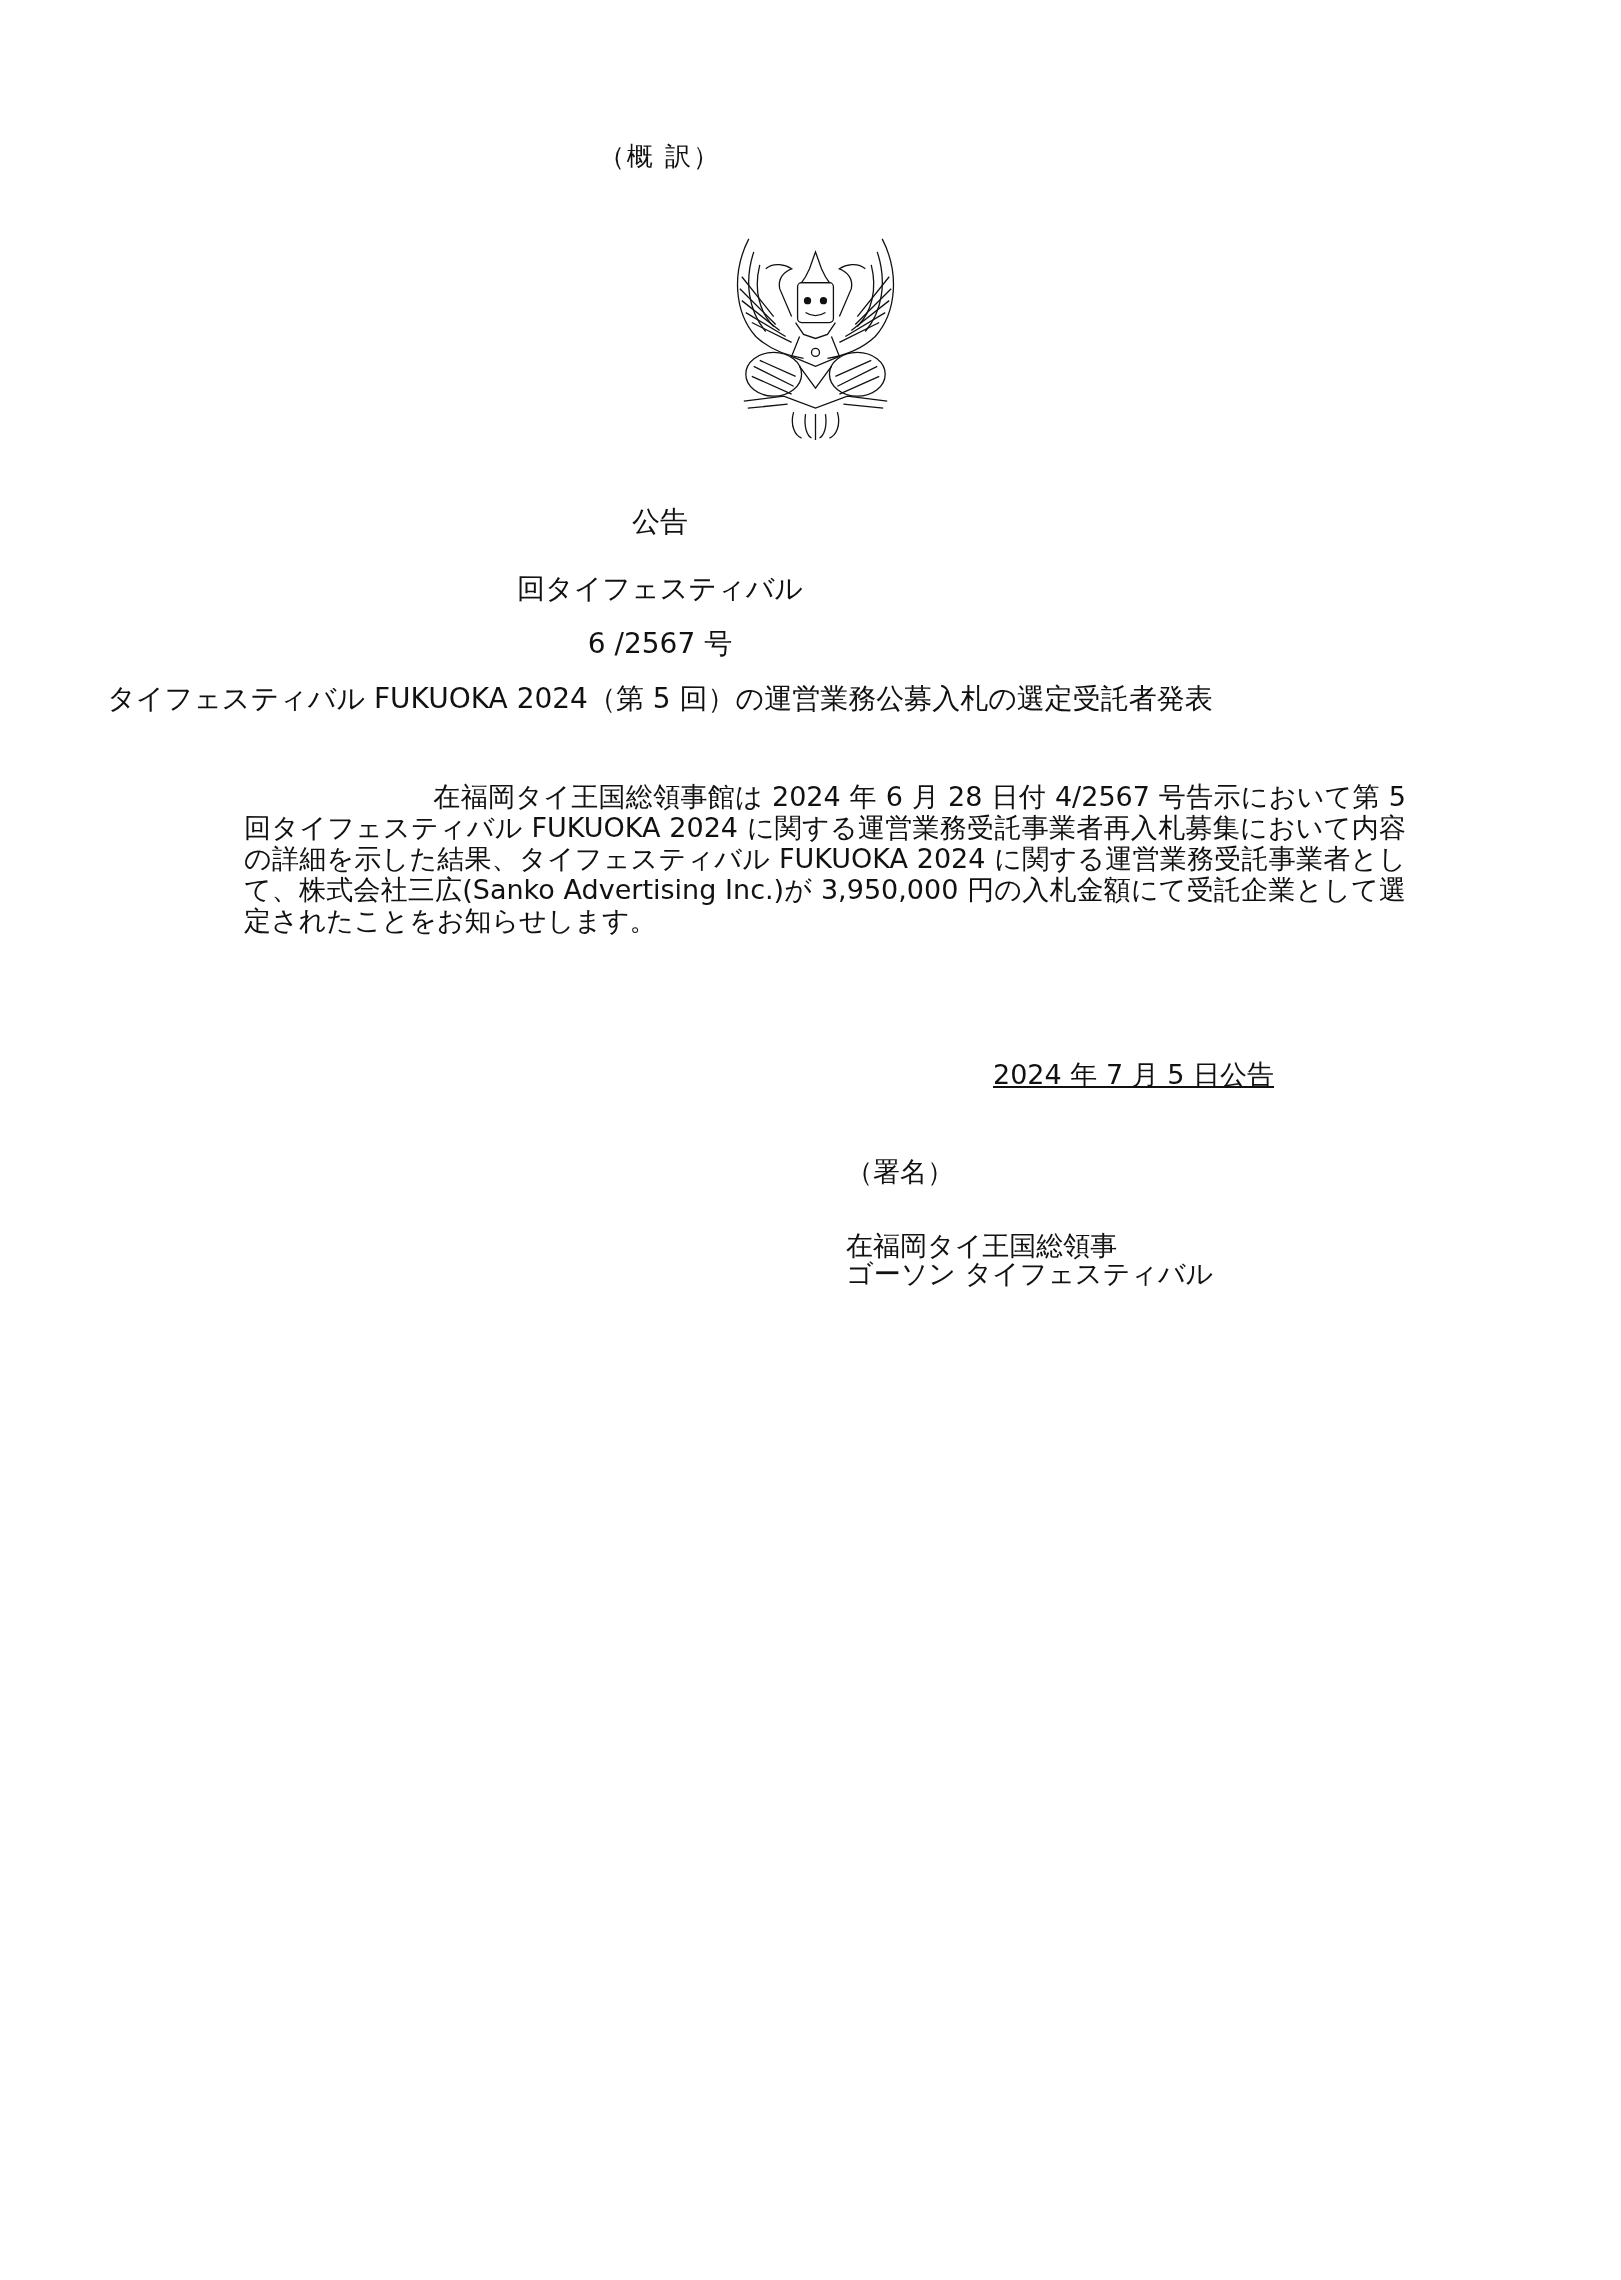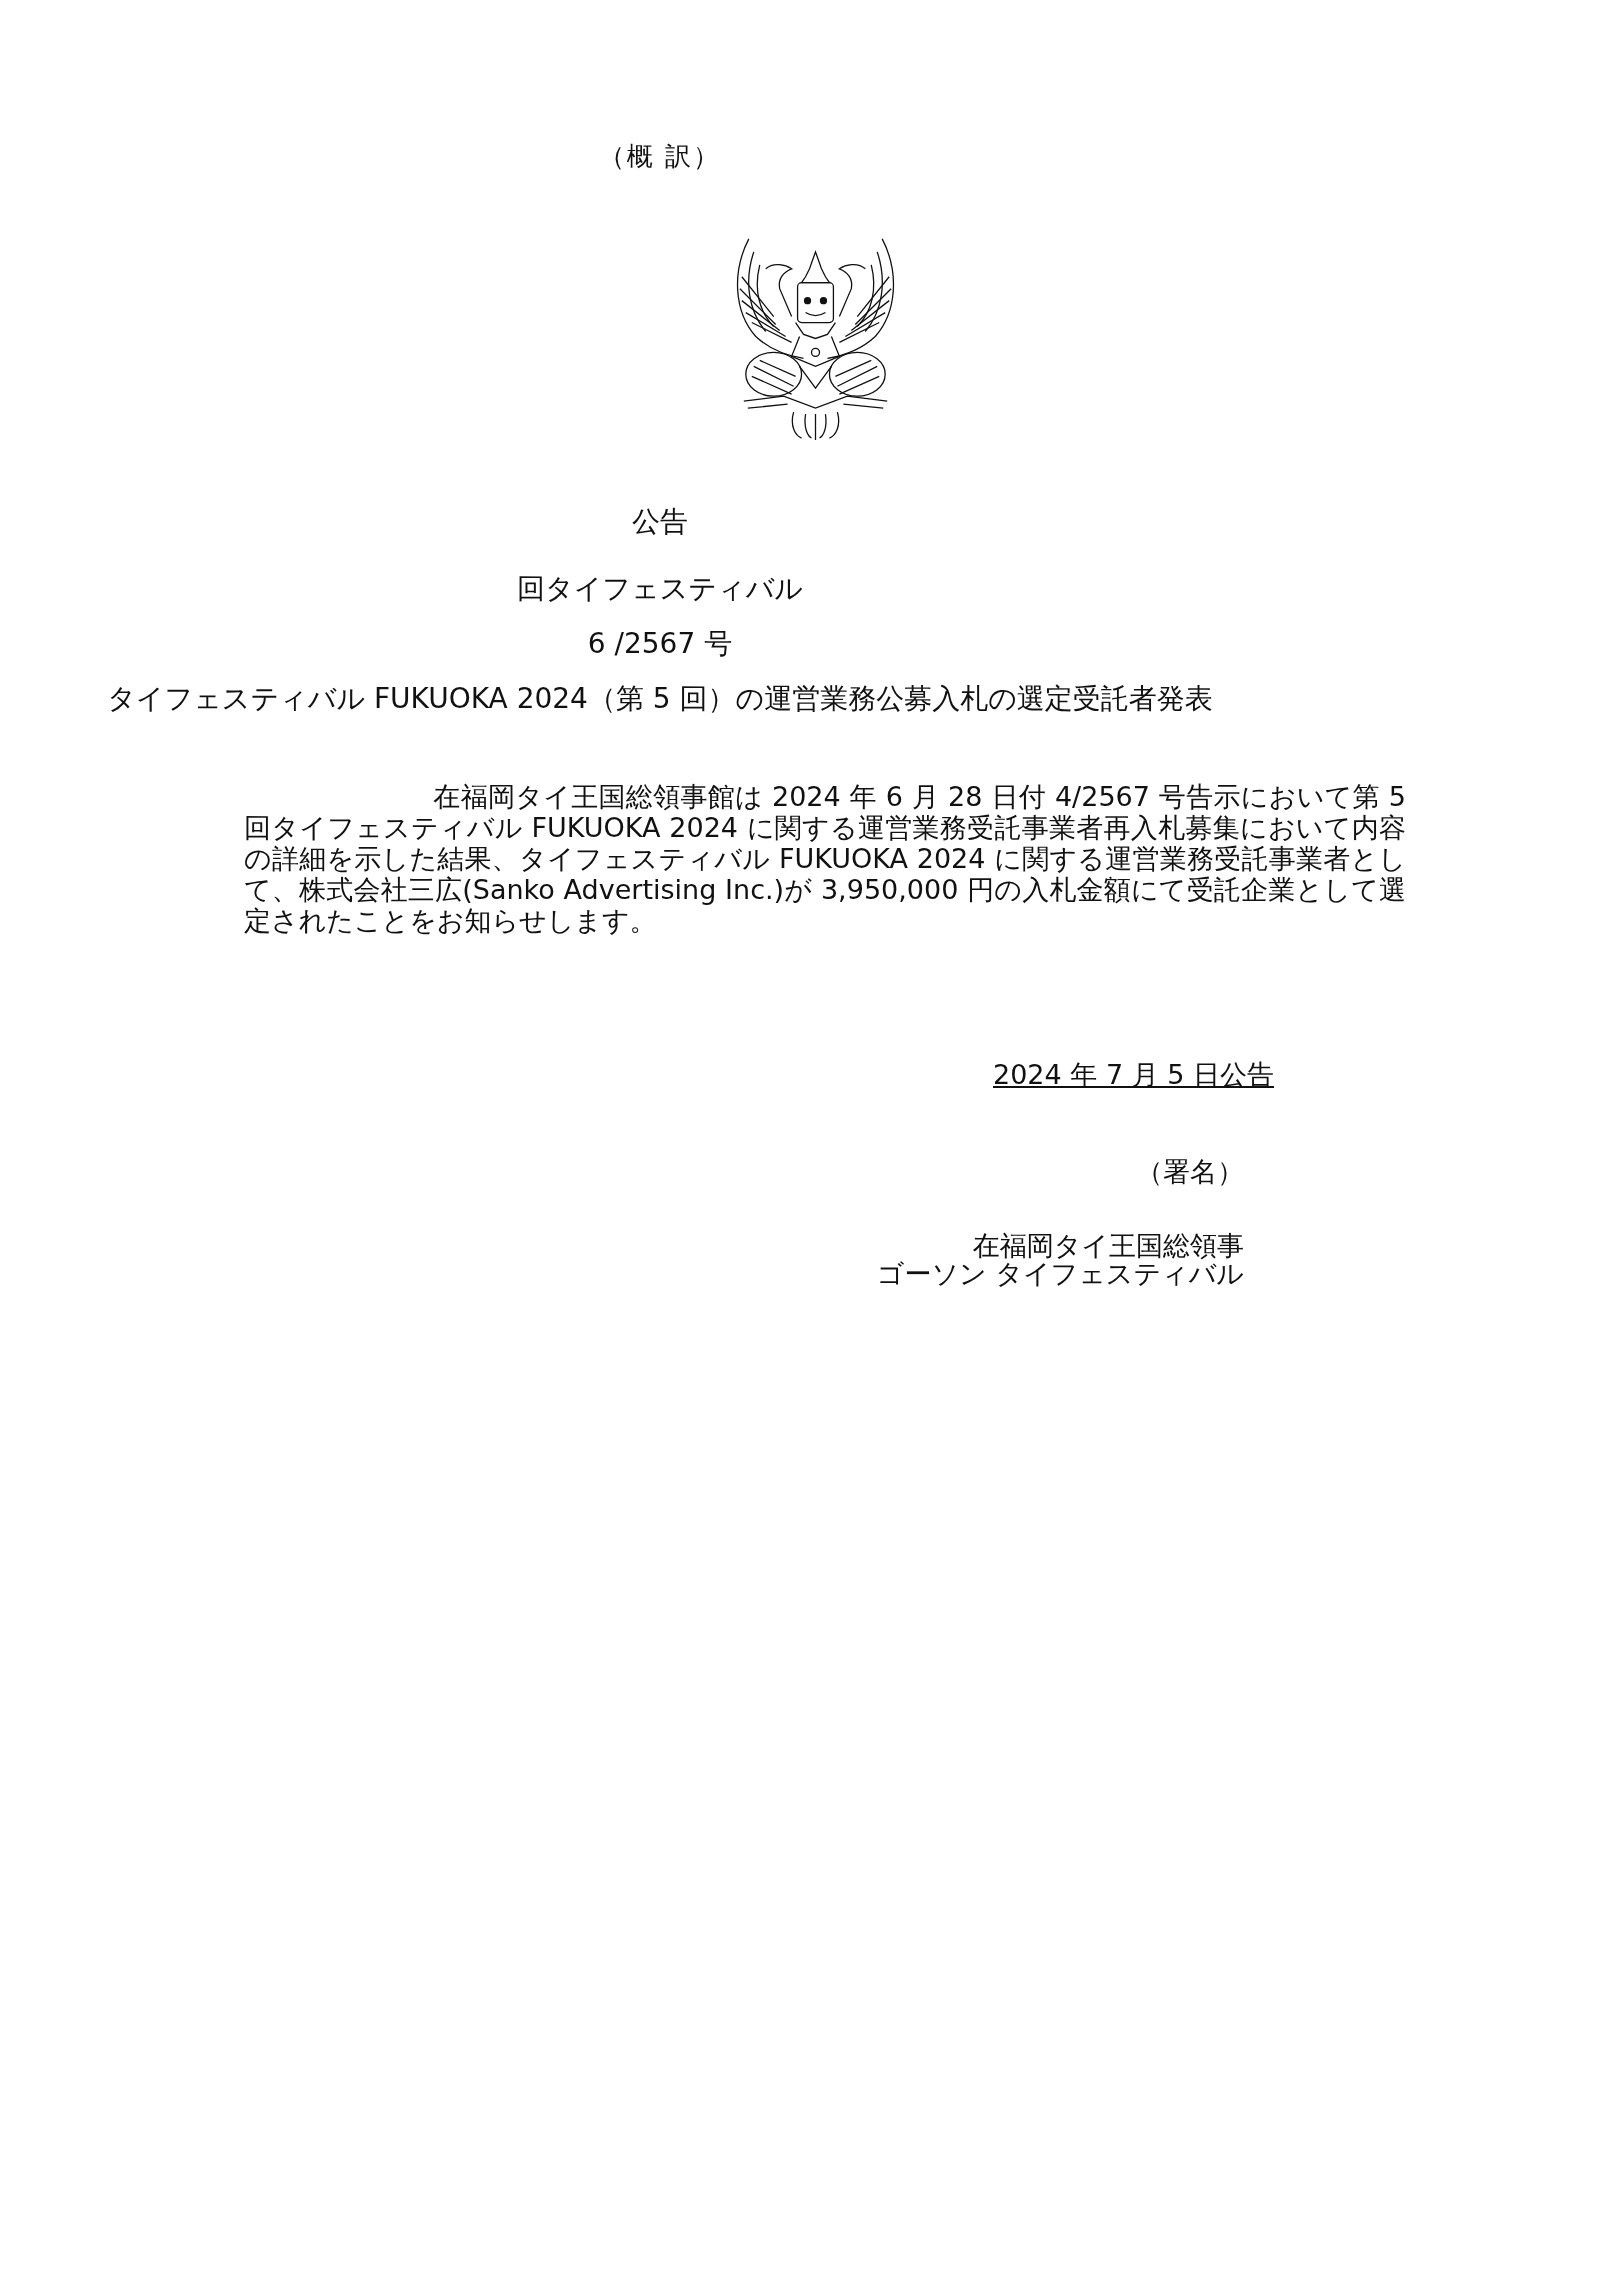--- a/index.html
+++ b/index.html
@@ -9,21 +9,21 @@
   .centered { position: absolute; left: 0; width: 1320px; text-align: center; white-space: nowrap; }
   .gloss { top: 139px; font-size: 26px; letter-spacing: 2px; }
   .emblem { position: absolute; left: 704px; top: 217px; width: 223px; height: 224px; }
   .t1 { top: 503px; font-size: 28px; }
   .t2 { top: 570px; font-size: 28px; }
   .t3 { top: 625px; font-size: 28px; }
   .t4 { top: 680px; font-size: 28px; }
   .body-text { position: absolute; left: 244px; top: 781px; width: 1162px; font-size: 27px;
                line-height: 31px; text-align: justify; text-align-last: left; }
   .body-text .indent { display: inline-block; width: 189px; }
-  .right-block { position: absolute; left: 846px; width: 398px; text-align: right; white-space: nowrap; font-size: 27px; }
+  .right-block { position: absolute; left: 846px; width: 398px; text-align: left; white-space: nowrap; font-size: 27px; }
   .date { top: 1057px; left: 876px; text-align: right; text-decoration: underline; }
   .sig-label { top: 1154px; }
   .sig-title { top: 1204px; margin-top: 24px; }
   .sig-name { top: 1256px; }
 </style>
 </head>
 <body>
 
 <div class="page">
 

